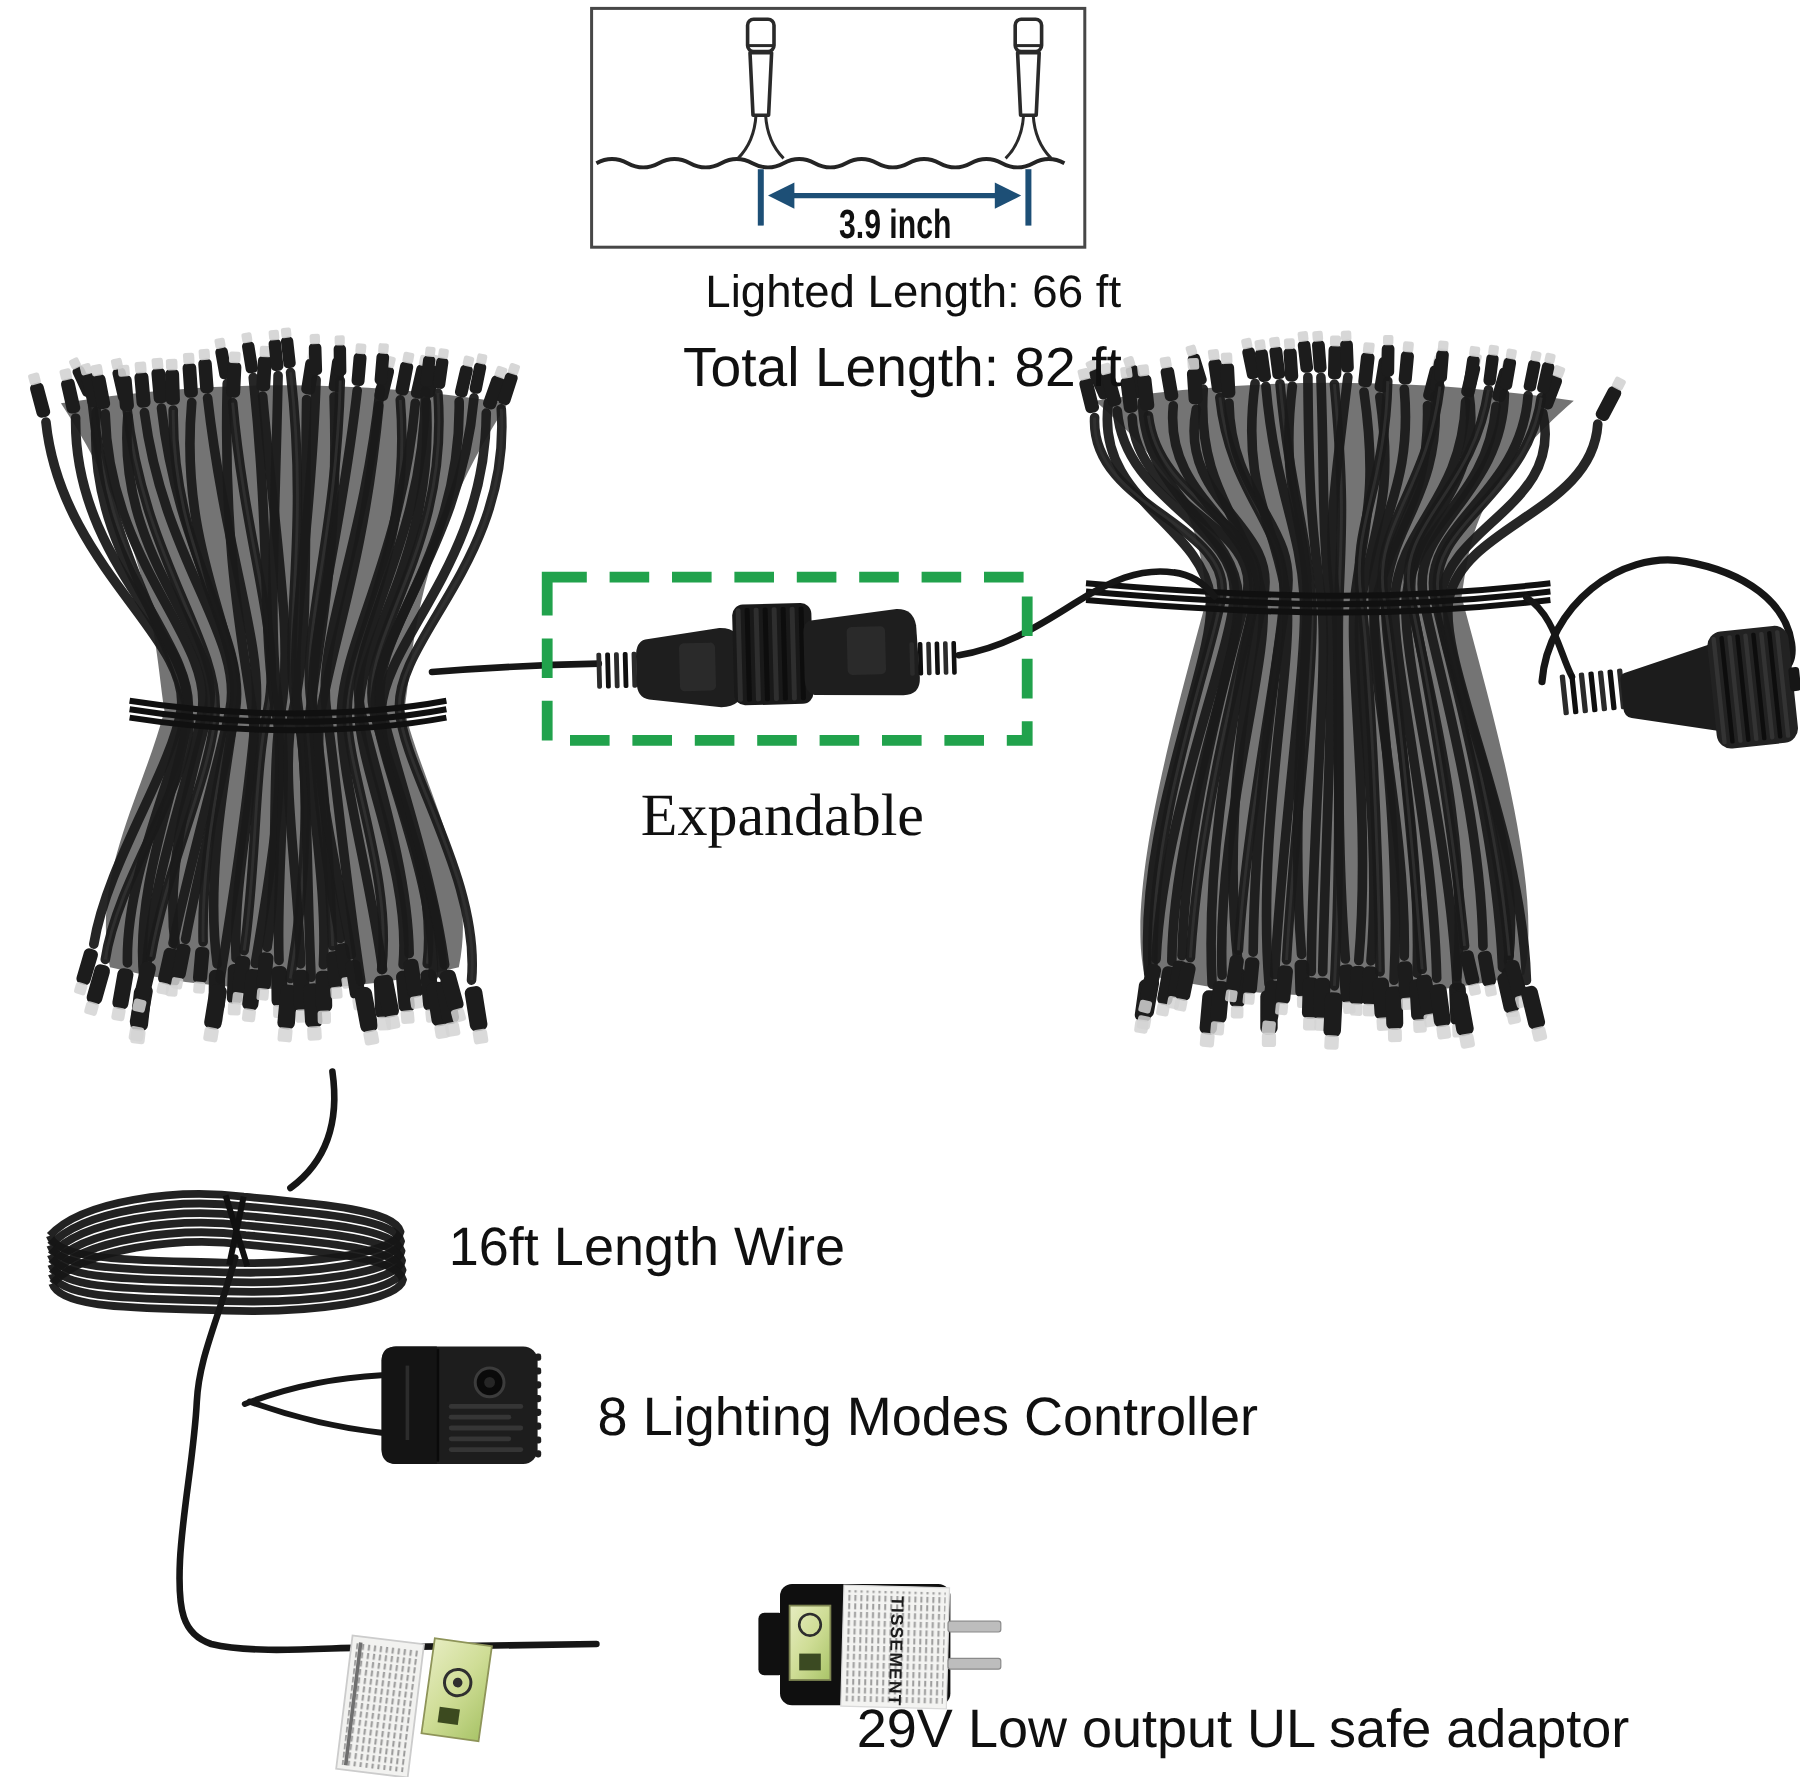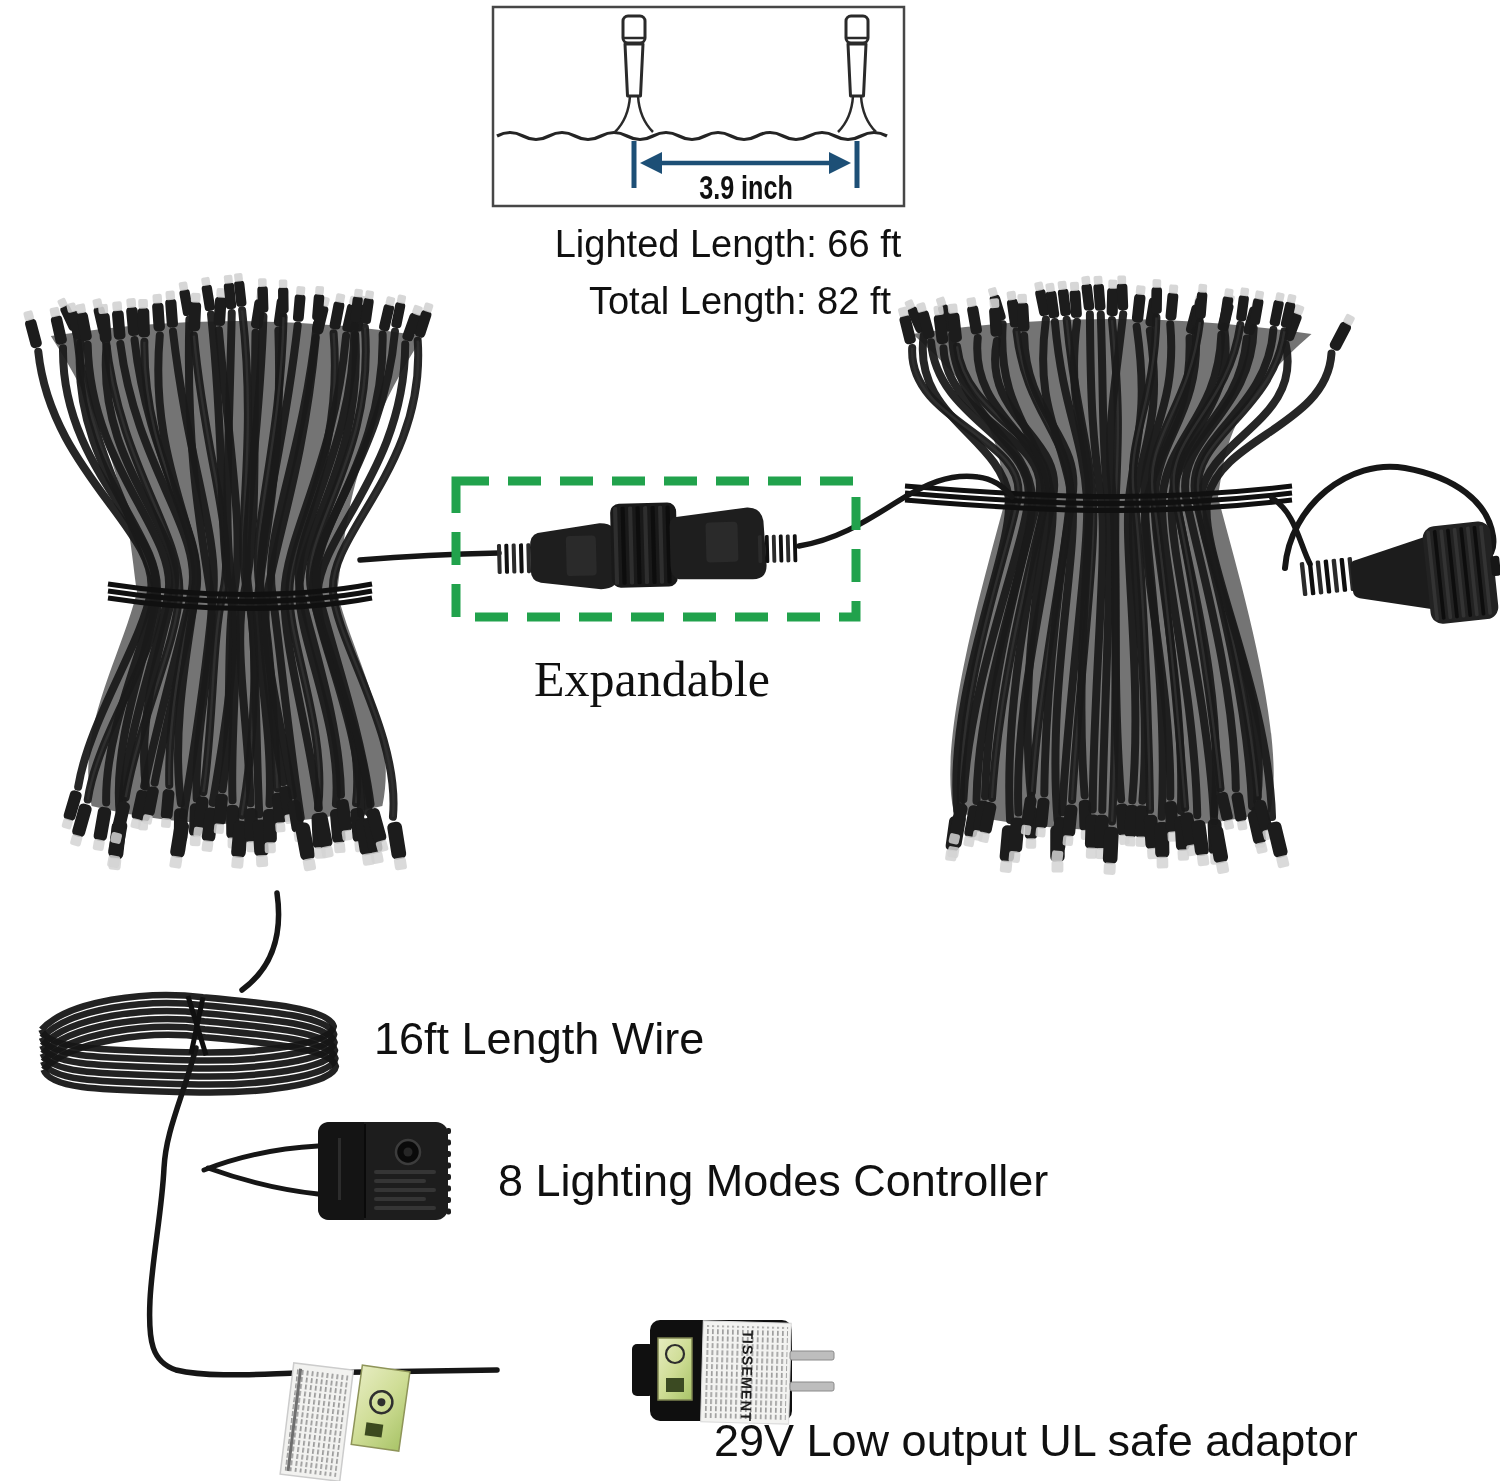--- a/index.html
+++ b/index.html
@@ -940,23 +940,23 @@
         <rect x="705" y="1326" width="82" height="93" fill="url(#tagtxt)" opacity="0.85"></rect>
         <text transform="translate(742 1330) rotate(90)" font-family="Liberation Sans, sans-serif" font-size="14.5" font-weight="700" fill="#1c1c1c" letter-spacing="1">TISSEMENT</text>
       </g>
       <rect x="790" y="1351" width="44" height="9" rx="2" fill="#bdbdbd" stroke="#8a8a8a" stroke-width="1"></rect>
       <rect x="790" y="1382" width="44" height="9" rx="2" fill="#bdbdbd" stroke="#8a8a8a" stroke-width="1"></rect>
     </g>
   </svg>
 
   <div class="label centered" style="left:631px;top:169px;width:230px;font-size:34px;font-weight:700;transform:scaleX(0.74);transform-origin:center top;">3.9 inch</div>
 
-  <div class="label centered" style="left:448px;top:224px;width:560px;font-size:38px;">Lighted Length: 66 ft</div>
-
-  <div class="label centered" style="left:460px;top:281px;width:560px;font-size:38px;">Total Length: 82 ft</div>
+  <div class="label centered" style="left:481px;top:224px;width:560px;font-size:38px;">Lighted Length: 66 ft</div>
+
+  <div class="label centered" style="left:472px;top:281px;width:560px;font-size:46px;">Total Length: 82 ft</div>
 
   <div class="label centered" style="left:437px;top:652px;width:430px;font-size:50px;font-family:Liberation Serif, serif;">Expandable</div>
 
   <div class="label" style="left:374px;top:1014px;font-size:45px;">16ft Length Wire</div>
 
   <div class="label" style="left:498px;top:1156px;font-size:45px;">8 Lighting Modes Controller</div>
 
   <div class="label" style="left:714px;top:1416px;font-size:45px;">29V Low output UL safe adaptor</div>
 </div>
 

